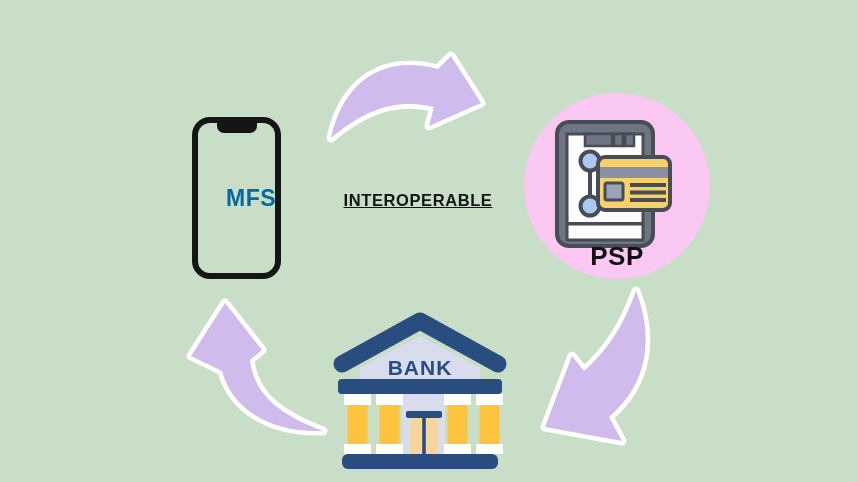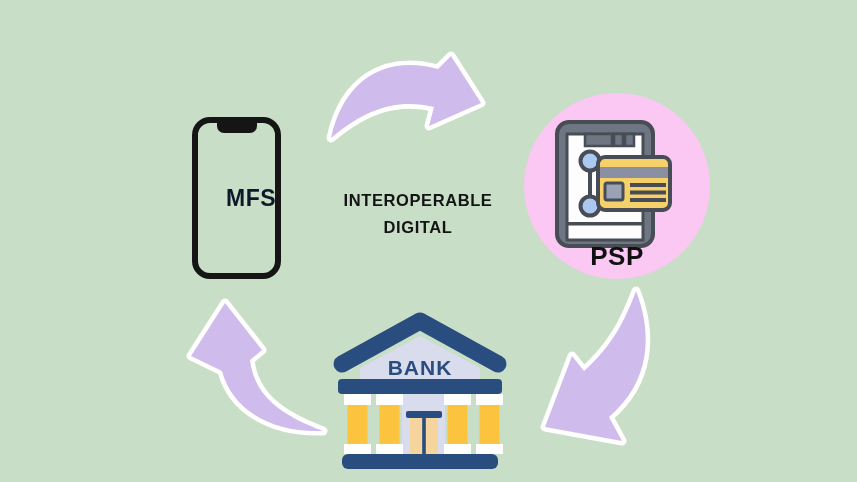--- a/index.html
+++ b/index.html
@@ -19,29 +19,29 @@
   .phone{
     left:192px;top:117px;width:89px;height:162px;
     border:6px solid #151515;border-radius:18px;box-sizing:border-box;
   }
   .phone-notch{
     position:absolute;top:-1px;left:50%;transform:translateX(-50%);
     width:40px;height:11px;background:#151515;border-radius:0 0 7px 7px;
   }
   .phone-label{
     position:absolute;left:0;right:0;top:62px;text-align:center;
-    font-size:23px;font-weight:bold;color:#0f172a;letter-spacing:.5px;padding-left:28px;
+    font-size:23px;font-weight:bold;color:#0369a1;letter-spacing:.5px;padding-left:28px;
   }
   
   .caption{
     left:322px;top:187px;width:192px;text-align:center;
     font-size:16.5px;font-weight:bold;color:#141414;
     line-height:27px;letter-spacing:.6px;
   }
-  .caption div{white-space:nowrap;}
+  .caption div{white-space:nowrap;text-decoration:underline;}
   
   .psp-circle{
     left:524px;top:93px;width:186px;height:186px;border-radius:50%;
     background:#fbc8f3;
   }
   .psp-icon{position:absolute;left:0;top:0;width:186px;height:186px;}
   .psp-label{
     position:absolute;left:0;right:0;top:148px;text-align:center;
     font-size:26px;font-weight:bold;color:#111;letter-spacing:.5px;
   }
@@ -63,21 +63,20 @@
     <path class="arrow" d="M323,431 C270,433 232,409 222,371 L191,356 L225,303 L262,350 L250,360 C254,395 280,415 323,431 Z"></path>
   </svg>
 
   <div class="abs phone">
     <div class="phone-notch"></div>
     <div class="phone-label">MFS</div>
   </div>
 
   <div class="abs caption">
     <div>INTEROPERABLE</div>
-    <div>DIGITAL</div>
   </div>
 
   <div class="abs psp-circle">
     <svg class="psp-icon" viewBox="0 0 186 186" aria-hidden="true">
 
       <rect x="33" y="29" width="96" height="124" rx="12" fill="#6e7683" stroke="#474c55" stroke-width="4"></rect>
 
       <rect x="43" y="41" width="76" height="106" fill="#fdfdfd" stroke="#474c55" stroke-width="3"></rect>
       <rect x="43" y="129" width="76" height="3.5" fill="#474c55"></rect>
 

